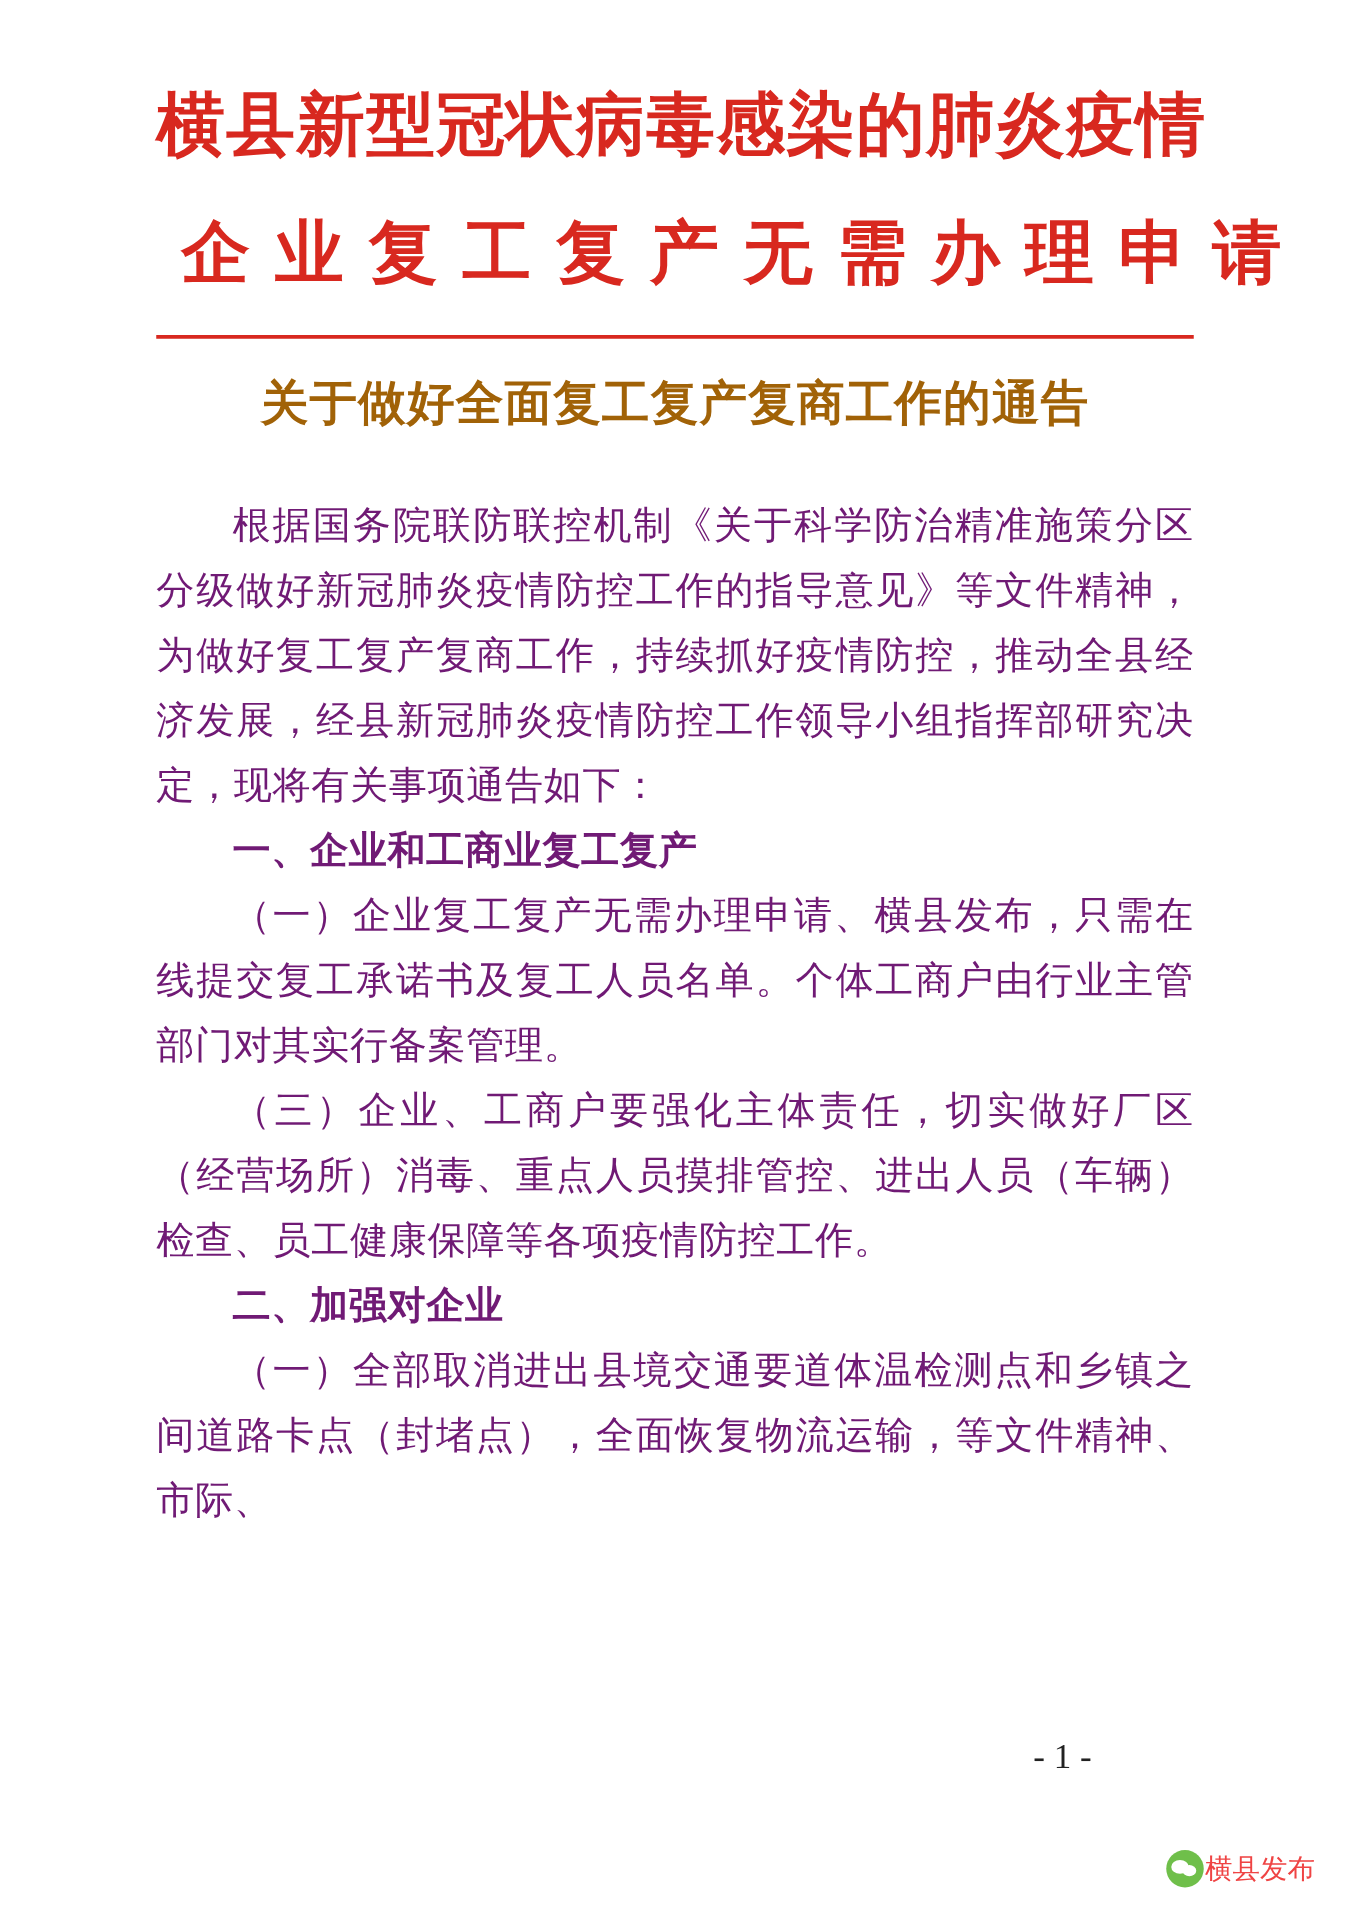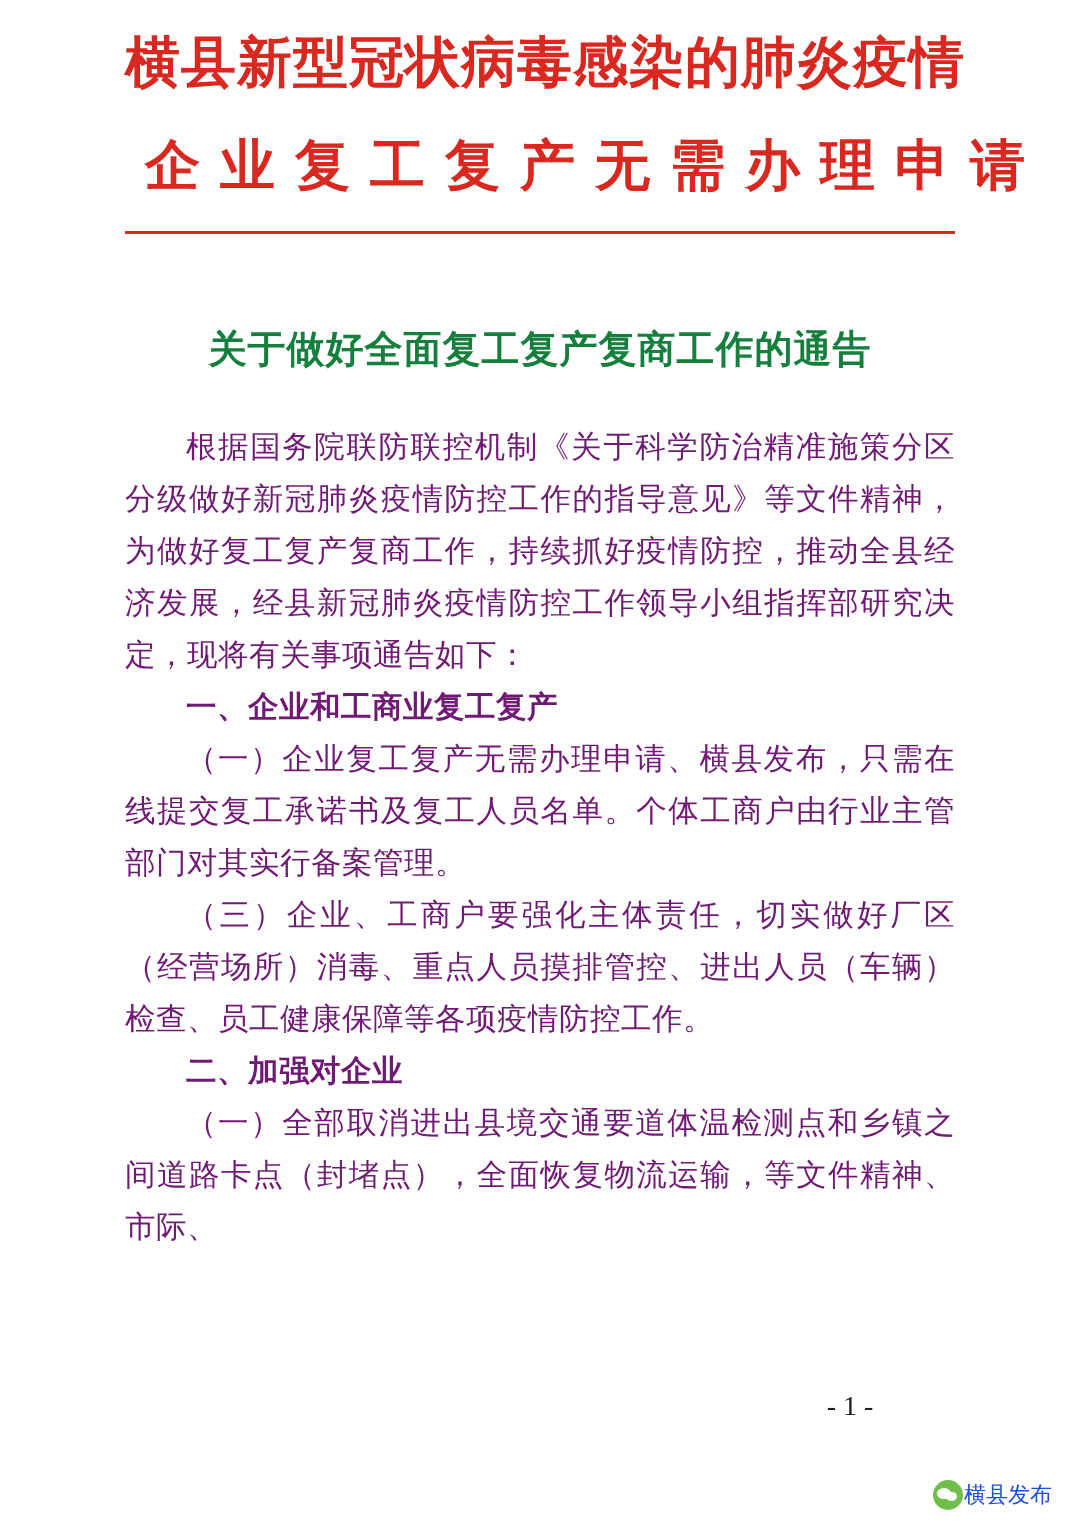--- a/index.html
+++ b/index.html
@@ -16,21 +16,21 @@
   }
   .page {
     position: relative;
     width: 1080px;
     height: 1532px;
     box-sizing: border-box;
     padding: 0 125px;
   }
   
   .masthead {
-    padding-top: 35px;
+    padding-top: 72px;
     text-align: center;
   }
   .masthead-line {
     color: #d8281f;
     font-family: "Liberation Serif", "DejaVu Serif", serif;
     font-weight: bold;
     font-size: 54px;
     line-height: 1.0;
     white-space: nowrap;
   }
@@ -45,25 +45,25 @@
     margin-top: 48px;
   }
   .masthead-rule {
     margin-top: 38px;
     height: 3px;
     background: #d8281f;
     width: 100%;
   }
   
   .doc-title {
-    margin-top: 90px;
+    margin-top: 26px;
     text-align: center;
     font-size: 38px;
     font-weight: bold;
-    color: #15803d;
+    color: #a16207;
     letter-spacing: 1px;
     font-family: "Liberation Serif", "DejaVu Serif", serif;
   }
   
   .body-text {
     margin-top: 46px;
     font-size: 30.5px;
     line-height: 52px;
     color: #701a75;
     text-align: justify;
@@ -92,21 +92,21 @@
     color: #222;
     padding-left: 620px;
   }
   
   .wm {
     position: absolute;
     right: 28px;
     bottom: 22px;
     display: flex;
     gap: 1px;
-    color: #1d4ed8;
+    color: #ef4444;
     font-size: 22px;
     font-family: "Liberation Sans", sans-serif;
   }
   .wm-logo {
     width: 30px;
     height: 30px;
     border-radius: 50%;
     background: #6fbf4a;
     position: relative;
     flex: none;

